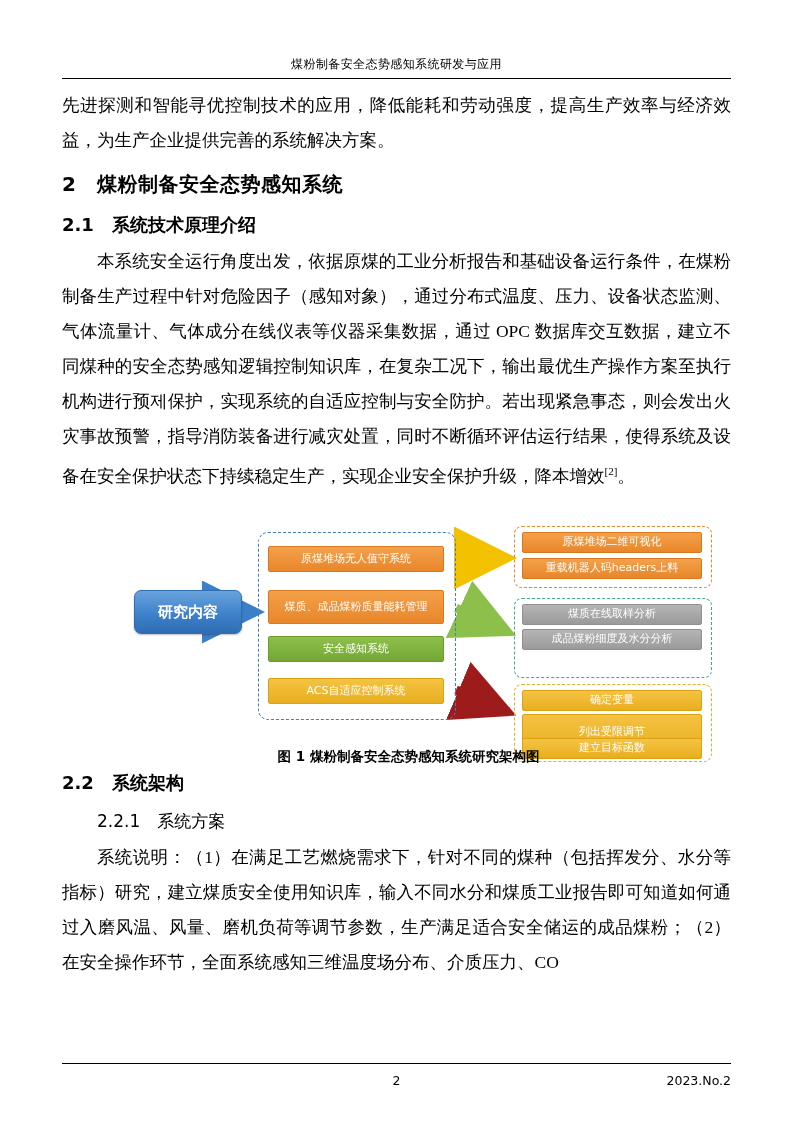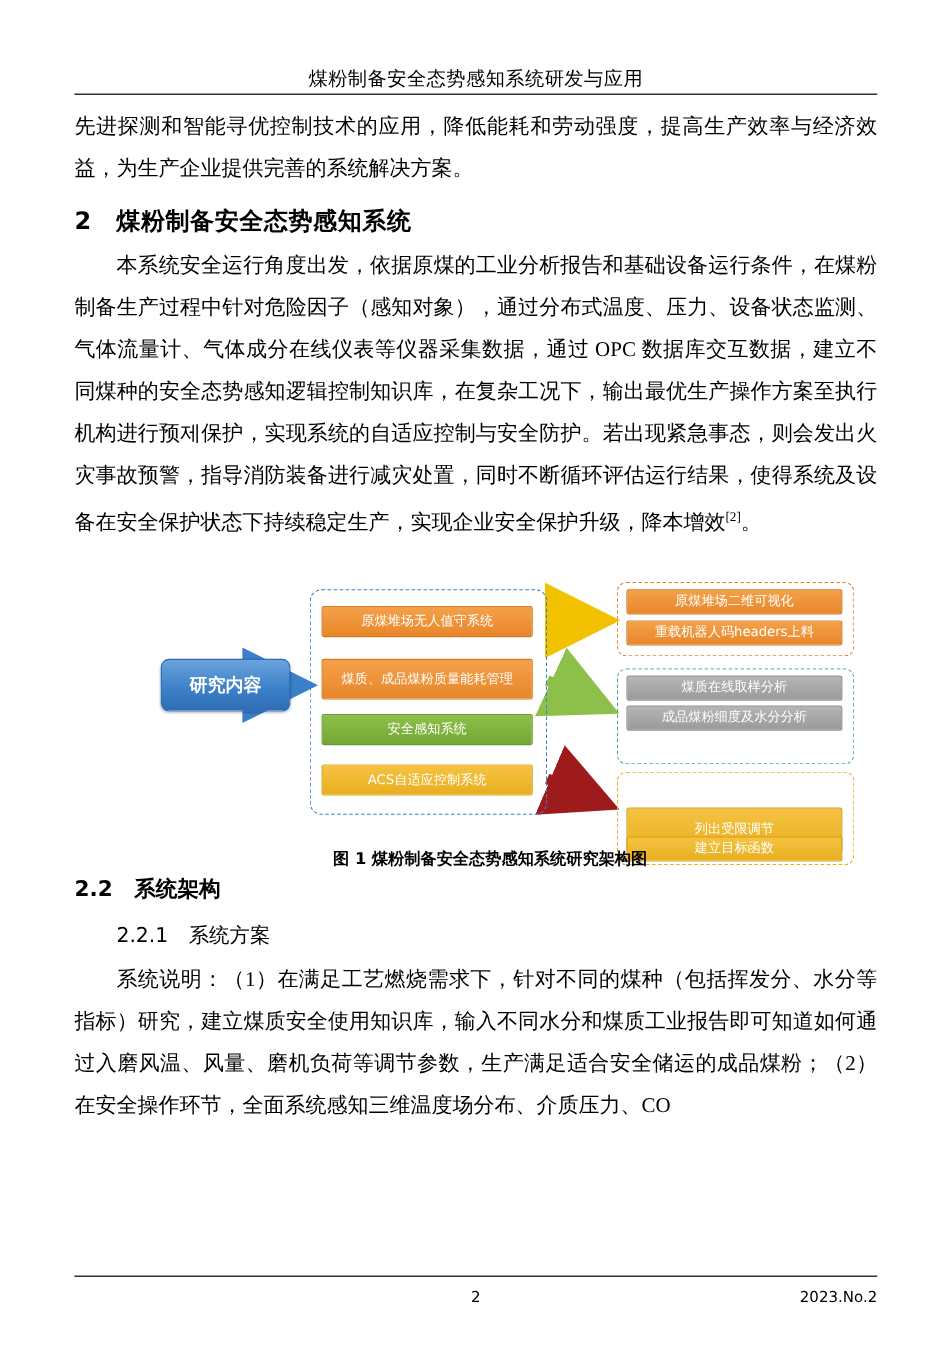--- a/index.html
+++ b/index.html
@@ -20,21 +20,21 @@
     width: 793px;
     height: 1122px;
     box-sizing: border-box;
   }
   .header {
     position: absolute;
     top: 56px;
     left: 62px;
     width: 669px;
     text-align: center;
-    font-size: 16px;
+    font-size: 12px;
     font-family: "DejaVu Sans", sans-serif;
     color: #000;
     letter-spacing: 0.4px;
   }
   .header-rule {
     position: absolute;
     top: 78px;
     left: 62px;
     width: 669px;
     border-bottom: 1.2px solid #000;
@@ -235,20 +235,21 @@
 
   <div class="header">煤粉制备安全态势感知系统研发与应用</div>
   <div class="header-rule"></div>
 
   <div class="content">
 
     <p class="body-text">先进探测和智能寻优控制技术的应用，降低能耗和劳动强度，提高生产效率与经济效益，为生产企业提供完善的系统解决方案。</p>
 
     <h2 class="heading1">2　煤粉制备安全态势感知系统</h2>
 
+    <h3 class="heading2">2.1　系统技术原理介绍</h3>
 
     <p class="body-text indent"><span>本系统安全运行角度出发，依据原煤的工业分析报告和基础设备运行条件，在煤粉制备生产过程中针对危险因子（感知对象），通过分布式温度、压力、设备状态监测、气体流量计、气体成分在线仪表等仪器采集数据，通过 OPC 数据库交互数据，建立不同煤种的安全态势感知逻辑控制知识库，在复杂工况下，输出最优生产操作方案至执行机构进行预제保护，实现系统的自适应控制与安全防护。若出现紧急事态，则会发出火灾事故预警，指导消防装备进行减灾处置，同时不断循环评估运行结果，使得系统及设备在安全保护状态下持续稳定生产，实现企业安全保护升级，降本增效</span><sup class="ref">[2]</sup><span>。</span></p>
 
     <div class="figure">
       <div class="fig-canvas">
 
         <svg width="669" height="250" style="position:absolute;left:0;top:0;">
           <defs>
             <marker id="ahblue" markerWidth="7" markerHeight="7" refX="6" refY="3.5" orient="auto">
               <polygon points="0 0, 7 3.5, 0 7" fill="#3a7fc8"></polygon>
@@ -279,20 +280,21 @@
 
         <div class="dash-box-2"></div>
         <div class="node node-orange r2">重载机器人码headers上料</div>
         <div class="node node-orange r1">原煤堆场二维可视化</div>
 
         <div class="dash-box-3"></div>
         <div class="node node-gray r3">煤质在线取样分析</div>
         <div class="node node-gray r4">成品煤粉细度及水分分析</div>
 
         <div class="dash-box-4"></div>
+        <div class="node node-yellow r6">确定变量</div>
         <div class="node node-yellow r7">列出受限调节</div>
         <div class="node node-yellow r8">建立目标函数</div>
 
       </div>
       <div class="fig-caption">图 1  煤粉制备安全态势感知系统研究架构图</div>
     </div>
 
     <h3 class="heading2">2.2　系统架构</h3>
 
     <h4 class="heading3">2.2.1　系统方案</h4>

